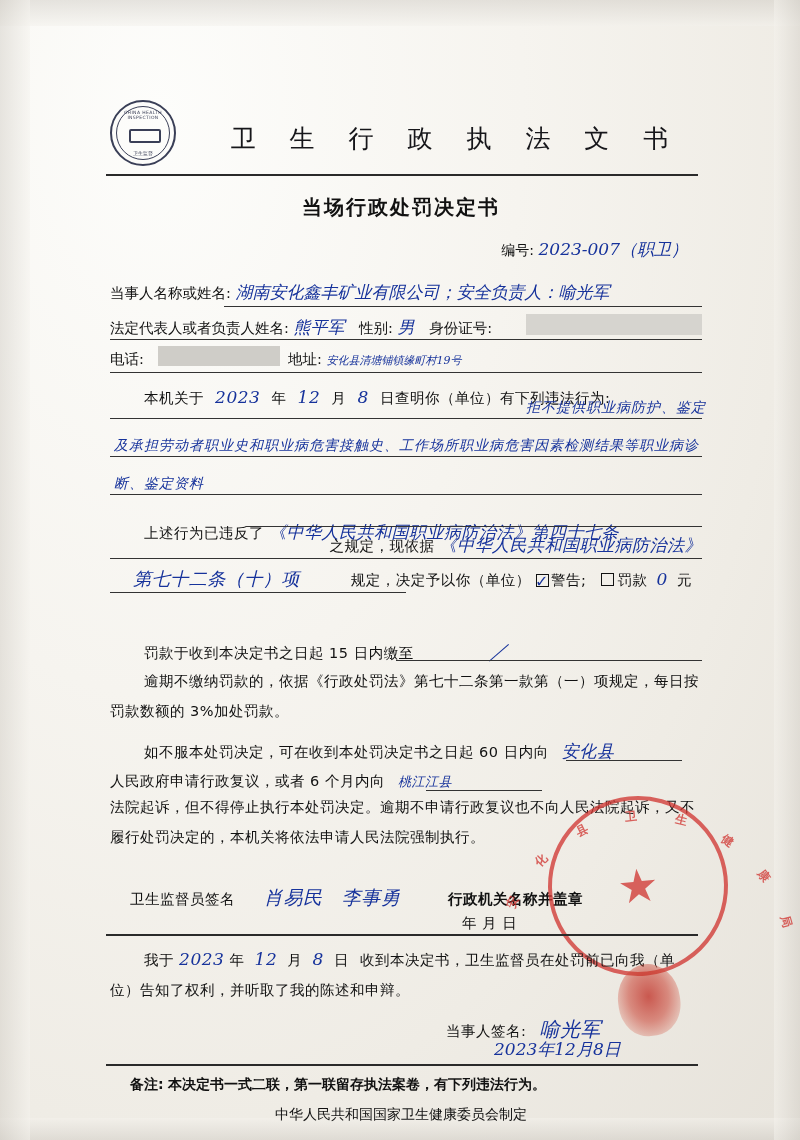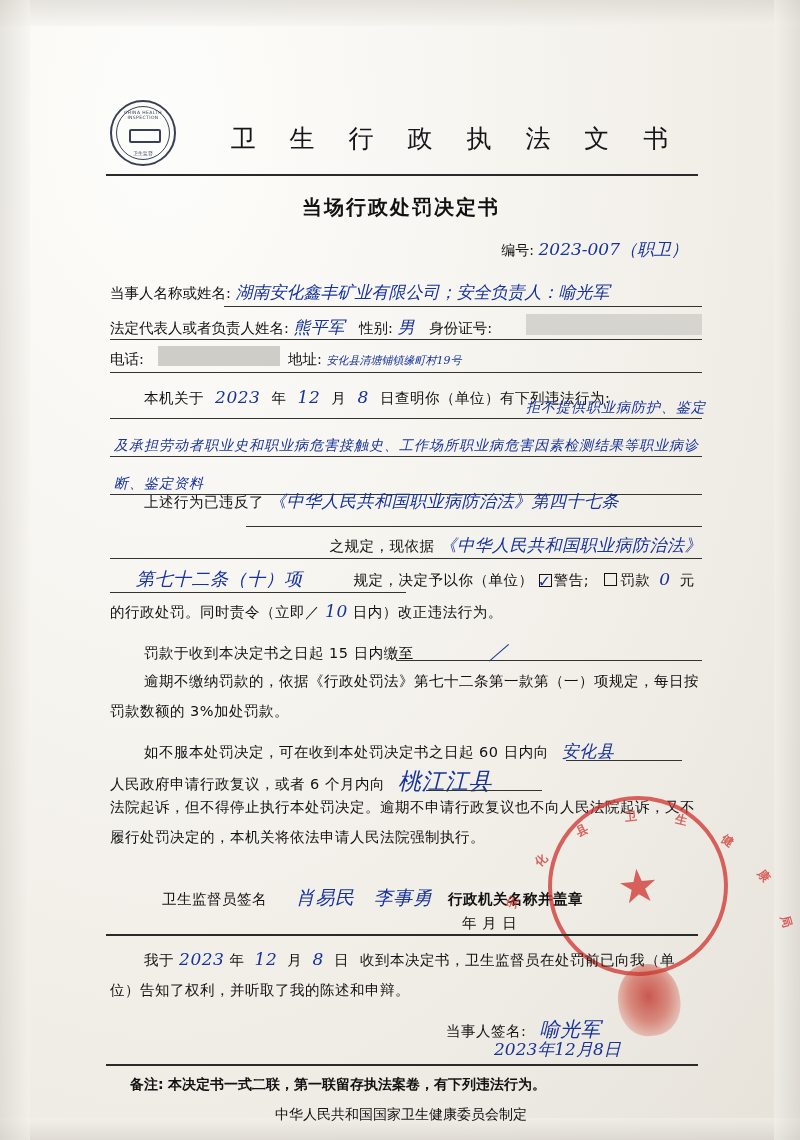--- a/index.html
+++ b/index.html
@@ -138,76 +138,71 @@
       <span class="hw" style="font-size:17px;margin:0 6px;">8</span>
       <span>日查明你（单位）有下列违法行为:</span>
     </div>
 
     <div class="hw" style="position:absolute;left:18px;top:352px;width:592px;font-size:14px;line-height:38px;letter-spacing:1px;text-indent:412px;">拒不提供职业病防护、鉴定及承担劳动者职业史和职业病危害接触史、工作场所职业病危害因素检测结果等职业病诊断、鉴定资料</div>
 
     <div style="position:absolute;left:14px;top:382px;width:592px;border-bottom:1px solid #333;"></div>
     <div style="position:absolute;left:14px;top:420px;width:592px;border-bottom:1px solid #333;"></div>
     <div style="position:absolute;left:14px;top:458px;width:592px;border-bottom:1px solid #333;"></div>
 
-    <div class="body-text" style="left:14px;top:450px;width:592px;">
+    <div class="body-text" style="left:14px;top:481px;width:592px;">
       <span style="margin-left:34px;">上述行为已违反了</span>
       <span class="hw" style="font-size:17px;">《中华人民共和国职业病防治法》第四十七条</span>
     </div>
     <div style="position:absolute;left:150px;top:490px;width:456px;border-bottom:1px solid #333;"></div>
 
     <div class="body-text" style="left:14px;top:494px;width:592px;text-align:right;">
       <span>之规定，现依据</span>
       <span class="hw" style="font-size:17px;">《中华人民共和国职业病防治法》</span>
     </div>
     <div style="position:absolute;left:14px;top:522px;width:592px;border-bottom:1px solid #333;"></div>
 
-    <div class="body-text" style="left:24px;top:528px;width:592px;">
+    <div class="body-text" style="left:4px;top:528px;width:592px;text-align:right;">
       <span class="hw" style="font-size:18px;margin-left:16px;">第七十二条（十）项</span>
       <span style="margin-left:46px;">规定，决定予以你（单位）</span>
       <span class="tick"></span><span>警告;</span>
       <span style="margin-left:10px;" class="chk"></span><span>罚款</span>
       <span class="hw" style="font-size:17px;margin:0 4px;">0</span>
       <span>元</span>
     </div>
     <div style="position:absolute;left:14px;top:556px;width:296px;border-bottom:1px solid #333;"></div>
 
-    <div class="body-text" style="left:14px;top:560px;width:592px;">
-      <span>的行政处罚。同时责令（立即／</span>
-      <span class="hw" style="font-size:17px;">10</span>
-      <span>日内）改正违法行为。</span>
-    </div>
 
     <div class="body-text" style="left:14px;top:600px;width:592px;">
       <span style="margin-left:34px;">罚款于收到本决定书之日起 15 日内缴至</span>
       <span class="hw" style="font-size:20px;margin-left:70px;">／</span>
     </div>
     <div style="position:absolute;left:300px;top:624px;width:306px;border-bottom:1px solid #333;"></div>
 
     <div class="body-text" style="left:14px;top:630px;width:592px;text-indent:34px;">逾期不缴纳罚款的，依据《行政处罚法》第七十二条第一款第（一）项规定，每日按罚款数额的 3%加处罚款。</div>
 
     <div class="body-text" style="left:14px;top:700px;width:592px;">
       <span style="margin-left:34px;">如不服本处罚决定，可在收到本处罚决定书之日起 60 日内向</span>
       <span class="hw" style="font-size:17px;margin-left:8px;">安化县</span>
     </div>
     <div style="position:absolute;left:470px;top:724px;width:116px;border-bottom:1px solid #333;"></div>
 
     <div class="body-text" style="left:14px;top:730px;width:592px;">
       <span>人民政府申请行政复议，或者 6 个月内向</span>
-      <span class="hw" style="font-size:23px;margin:0 8px;">桃江江县</span>
+      <span class="hw" style="font-size:13px;margin:0 8px;">桃江江县</span>
     </div>
     <div style="position:absolute;left:330px;top:754px;width:116px;border-bottom:1px solid #333;"></div>
 
     <div class="body-text" style="left:14px;top:730px;width:592px;line-height:30px;">
       <span style="visibility:hidden;">.</span>
     </div>
 
     <div class="body-text" style="left:14px;top:756px;width:592px;line-height:30px;">法院起诉，但不得停止执行本处罚决定。逾期不申请行政复议也不向人民法院起诉，又不履行处罚决定的，本机关将依法申请人民法院强制执行。</div>
 
     <div class="body-text" style="left:14px;top:846px;width:592px;">
-      <span style="margin-left:52px;">卫生监督员签名</span>
+      <span style="margin-left:20px;">卫生监督员签名</span>
       <span class="sign" style="font-size:19px;margin-left:24px;">肖易民</span>
       <span class="sign" style="font-size:19px;margin-left:14px;">李事勇</span>
     </div>
 
     <div class="body-text" style="left:352px;top:848px;width:250px;">
       <span style="font-weight:bold;">行政机关名称并盖章</span>
     </div>
     <div class="body-text" style="left:366px;top:872px;width:250px;">
       <span>年    月    日</span>
     </div>

